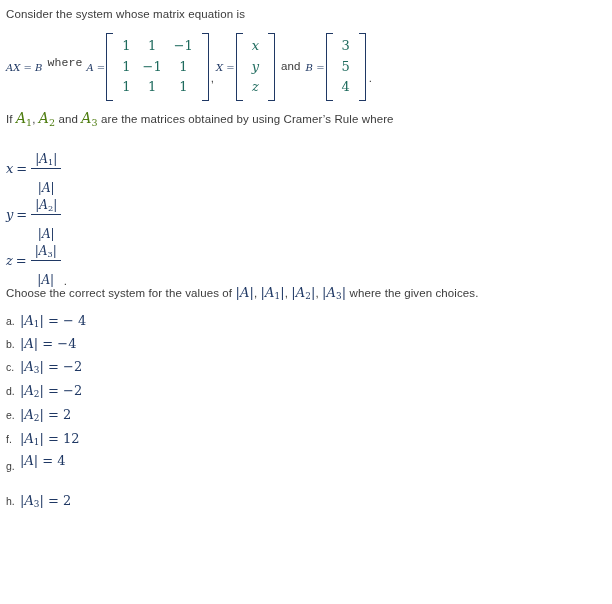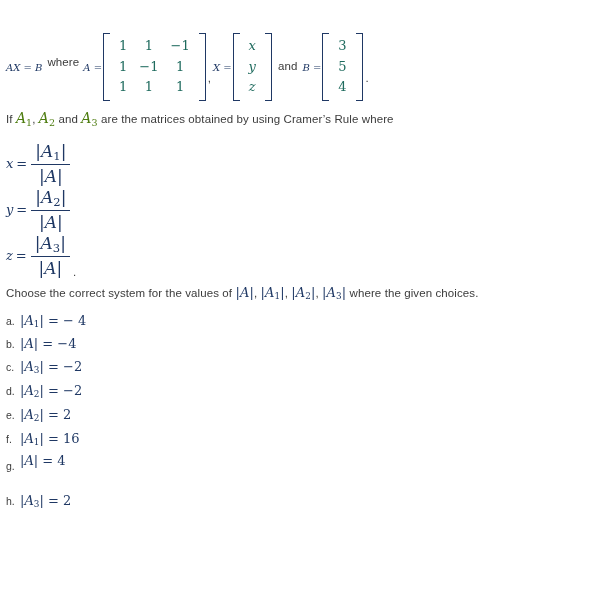--- a/index.html
+++ b/index.html
@@ -69,20 +69,21 @@
     height: 62px;
   }
   #eqrow .lbl {
     font-size: 10px;
     white-space: nowrap;
   }
   #eqrow .where {
     font-size: 11.5px;
     color: #3b3b3b;
     margin: 0 4px 8px 5px;
+    font-family: Liberation Mono, monospace;
   }
   #eqrow .andtxt {
     font-size: 11.5px;
     color: #3b3b3b;
     margin: 0 5px;
   }
   #eqrow .comma {
     font-size: 11.5px;
     color: #3b3b3b;
     margin: 0 2px 0 1px;
@@ -163,24 +164,25 @@
     color: #1f3864;
     margin-right: 4px;
   }
   .frac {
     display: inline-flex;
     flex-direction: column;
     align-items: center;
   }
   .frac .top,
   .frac .bot {
-    font-size: 17px;
+    font-size: 12px;
     padding: 0 4px;
     white-space: nowrap;
     line-height: 1.3;
+    margin-top: 12px;
   }
   .frac .bar {
     width: 100%;
     height: 1.2px;
     background: #1f3864;
   }
   .frac-row .trailing {
     font-size: 11.5px;
     color: #3b3b3b;
     align-self: flex-end;
@@ -231,20 +233,21 @@
 
   .vbar {
     font-family: "DejaVu Serif", serif;
   }
 </style>
 </head>
 <body>
 
 <div class="page">
 
+  <div id="line1" class="prose">Consider the system whose matrix equation is</div>
 
   <div id="eqrow">
 
     <span class="lbl mi">AX = B</span>
 
     <span class="where prose">where</span>
 
     <span class="lbl mi">A =</span>
 
     <span class="matrix">
@@ -365,21 +368,21 @@
     <span class="expr"><span class="vbar">|</span><span class="mi">A</span><span class="sub mi">2</span><span class="vbar">|</span> <span>=</span> <span>−2</span></span>
   </div>
 
   <div class="opt" style="top:407px">
     <span class="marker">e.</span>
     <span class="expr"><span class="vbar">|</span><span class="mi">A</span><span class="sub mi">2</span><span class="vbar">|</span> <span>=</span> <span>2</span></span>
   </div>
 
   <div class="opt" style="top:431px">
     <span class="marker">f.</span>
-    <span class="expr"><span class="vbar">|</span><span class="mi">A</span><span class="sub mi">1</span><span class="vbar">|</span> <span>=</span> <span>16</span></span>
+    <span class="expr"><span class="vbar">|</span><span class="mi">A</span><span class="sub mi">1</span><span class="vbar">|</span> <span>=</span> <span>12</span></span>
   </div>
 
   <div class="opt lowmarker" style="top:453px">
     <span class="marker">g.</span>
     <span class="expr"><span class="vbar">|</span><span class="mi">A</span><span class="sub mi"></span><span class="vbar">|</span> <span>=</span> <span>4</span></span>
   </div>
 
   <div class="opt" style="top:493px">
     <span class="marker">h.</span>
     <span class="expr"><span class="vbar">|</span><span class="mi">A</span><span class="sub mi">3</span><span class="vbar">|</span> <span>=</span> <span>2</span></span>

